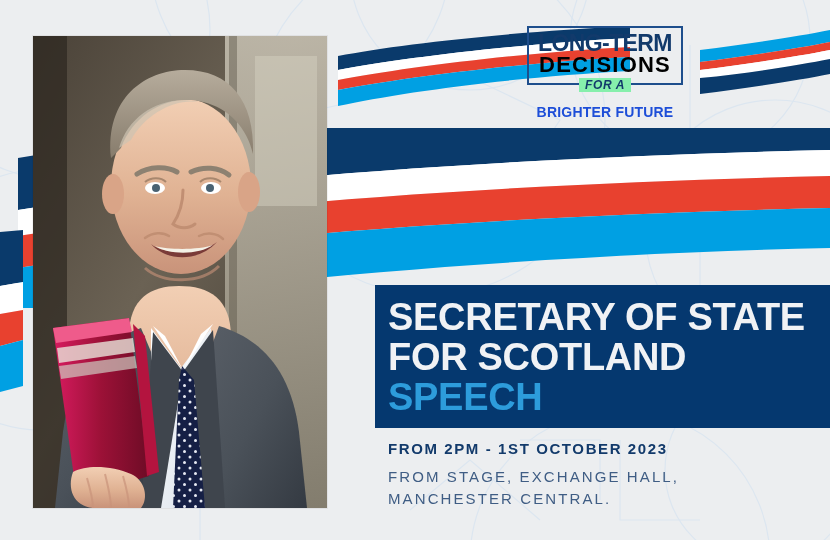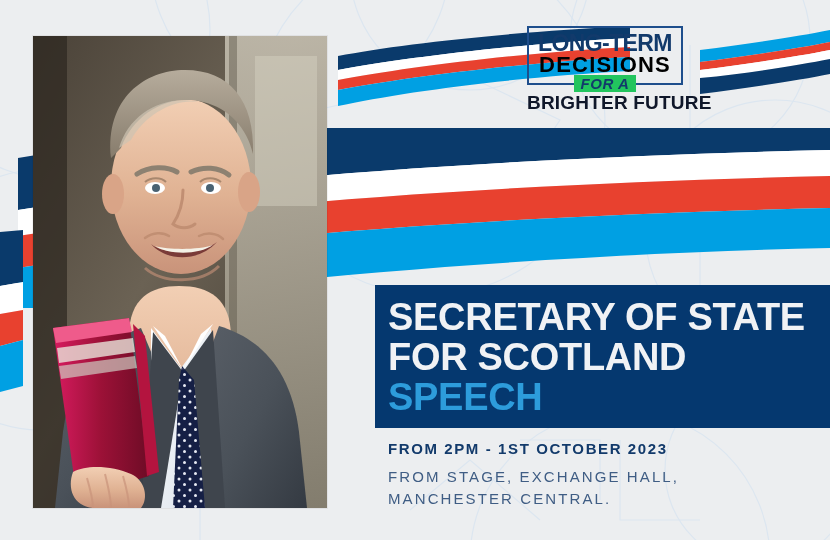--- a/index.html
+++ b/index.html
@@ -44,28 +44,28 @@
   }
   .logo-l2{
     font-size:22px;line-height:22px;font-weight:bold;letter-spacing:1.2px;
     color:#000000;white-space:nowrap;
   }
   .logo-fora-wrap{
     position:absolute;left:0;right:0;bottom:-9px;
     display:flex;align-items:center;justify-content:center;
   }
   .logo-fora{
-    background:#22c55e;padding:0 6px;
-    font-size:15px;font-weight:bold;font-style:italic;letter-spacing:.6px;
+    background:#86efac;padding:0 6px;
+    font-size:12px;font-weight:bold;font-style:italic;letter-spacing:.6px;
     color:#123a6b;
   }
   .logo-l4{
-    margin-top:8px;
-    font-size:19px;line-height:19px;font-weight:bold;letter-spacing:.2px;
-    color:#0f172a;white-space:nowrap;
+    margin-top:18px;
+    font-size:14px;line-height:19px;font-weight:bold;letter-spacing:.2px;
+    color:#1d4ed8;white-space:nowrap;
   }
 
   
   .headline-panel{
     position:absolute;left:375px;top:285px;width:470px;height:143px;
     background:#05386f;z-index:5;
   }
   .headline{
     position:absolute;left:388px;top:297px;width:460px;z-index:6;
     font-weight:bold;letter-spacing:-.3px;

